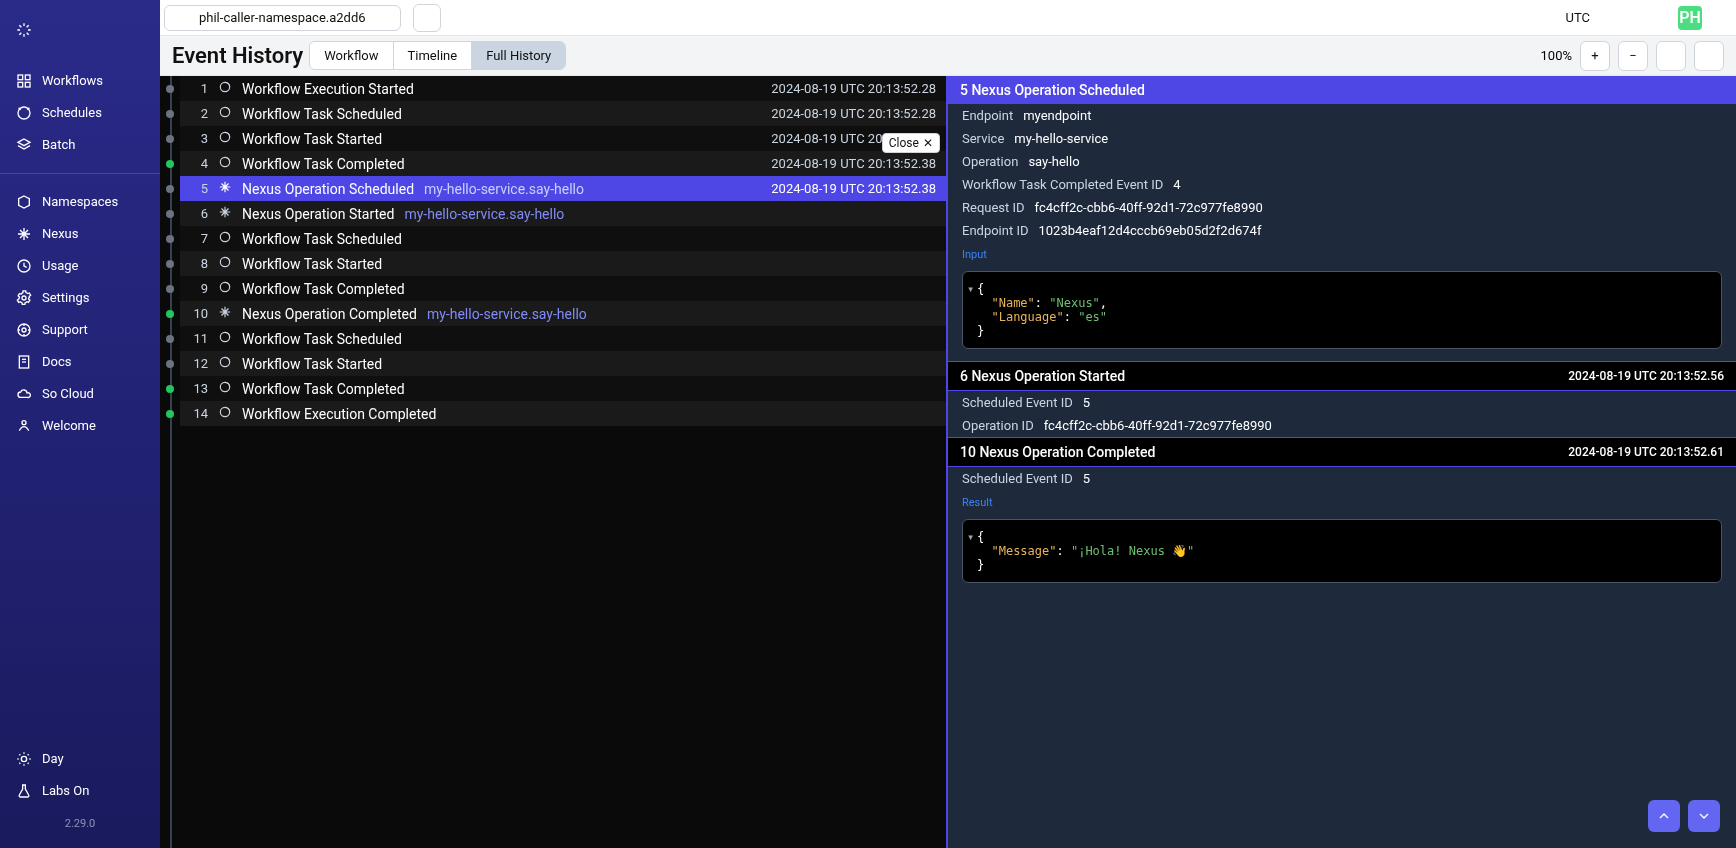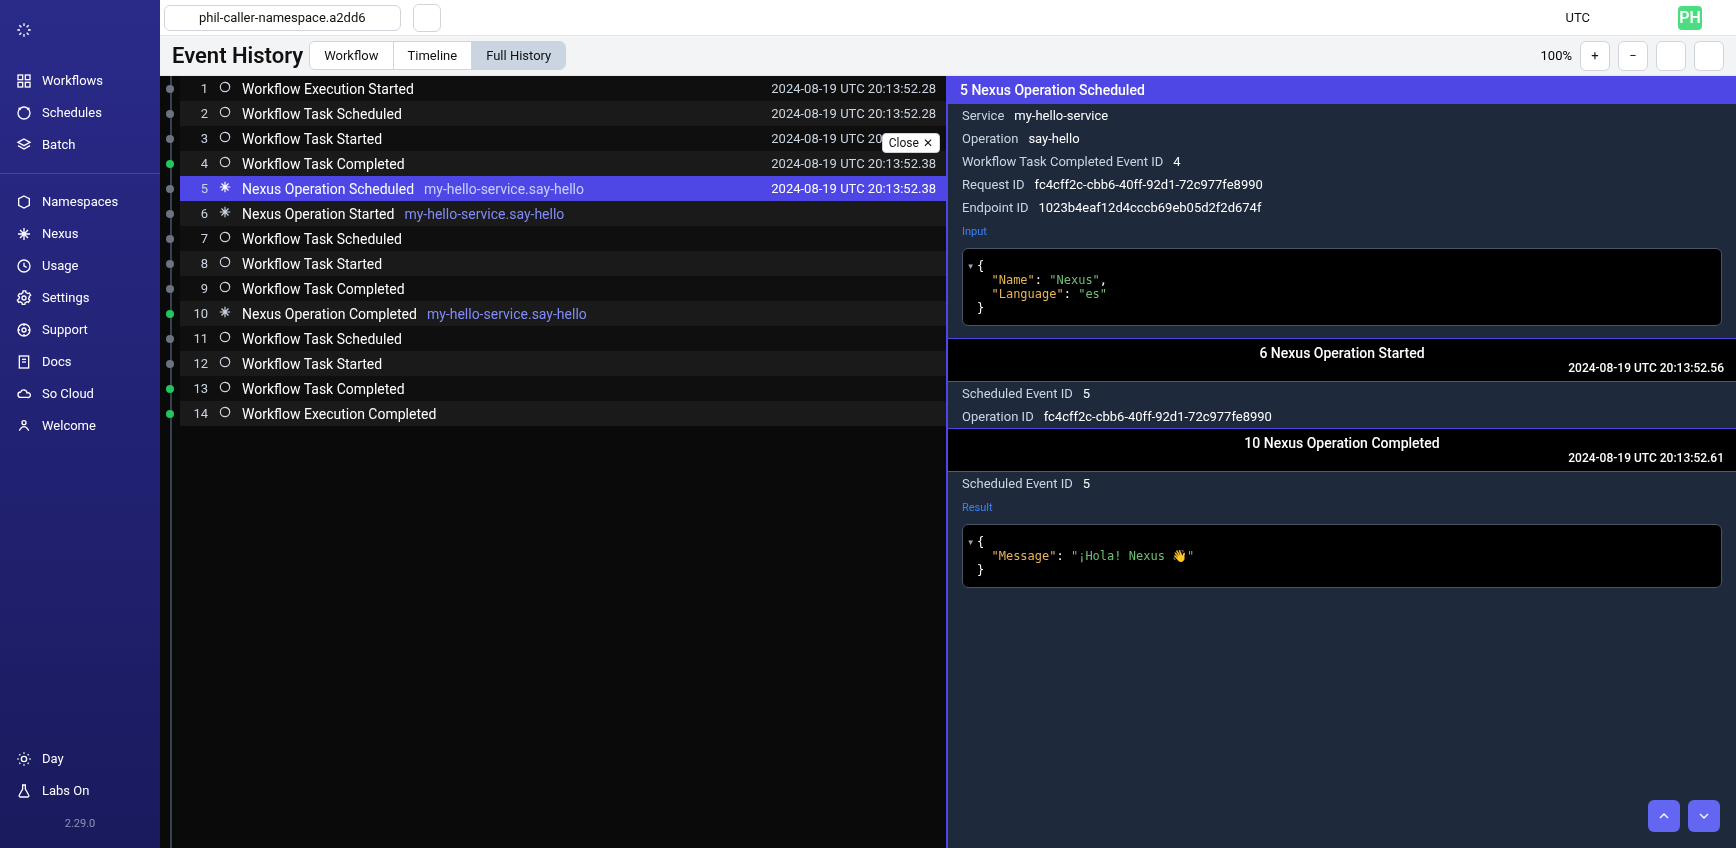--- a/index.html
+++ b/index.html
@@ -118,21 +118,21 @@
     background: var(--detail-bg);
     border-left: 2px solid var(--row-selected);
     overflow:auto;
     display:flex; flex-direction:column;
     position:relative;
   }
   .detail .dheader {
     display:flex; align-items:center; padding:6px 12px; font-size:14px; font-weight:500;
   }
   .detail .dheader.primary { background: var(--row-selected);}
-  .detail .dheader.secondary { background: var(--detail-header2); border-top:1px solid var(--row-selected); border-bottom:1px solid var(--row-selected);flex-direction:column;}
+  .detail .dheader.secondary { background: var(--detail-header2); border-top:1px solid var(--row-selected); border-bottom:1px solid var(--row-selected);}
   .detail .dheader .dts{ margin-left:auto; font-size:12px;}
   .kv { display:flex; gap:10px; padding:4px 14px; font-size:13px;}
   .kv .k{ color:#cbd5e1; min-width:0;}
   .kv .v{ color:#fff;}
   .section-label{ padding:6px 14px; font-size:11px; color:#3b82f6;}
   .codebox{
     margin:4px 14px 12px; border:1px solid #4b5563; border-radius:6px;
     background: var(--code-bg); padding:10px 14px; font-family: ui-monospace,Consolas,monospace;
     font-size:12px; position:relative; white-space:pre;
   }
@@ -506,20 +506,24 @@
               <path d="M12 4a8 8 0 018 8"></path>
             </svg></span>
           <span class="label">Workflow Execution Completed</span>
         </div>
       </div>
     <div class="detail" id="detail">
       <div class="dheader primary">
           <span>5 Nexus Operation Scheduled</span>
         </div>
         <div class="kv">
+          <span class="k">Endpoint</span>
+          <span class="v">myendpoint</span>
+        </div>
+        <div class="kv">
           <span class="k">Service</span>
           <span class="v">my-hello-service</span>
         </div>
         <div class="kv">
           <span class="k">Operation</span>
           <span class="v">say-hello</span>
         </div>
         <div class="kv">
           <span class="k">Workflow Task Completed Event ID</span>
           <span class="v">4</span>

